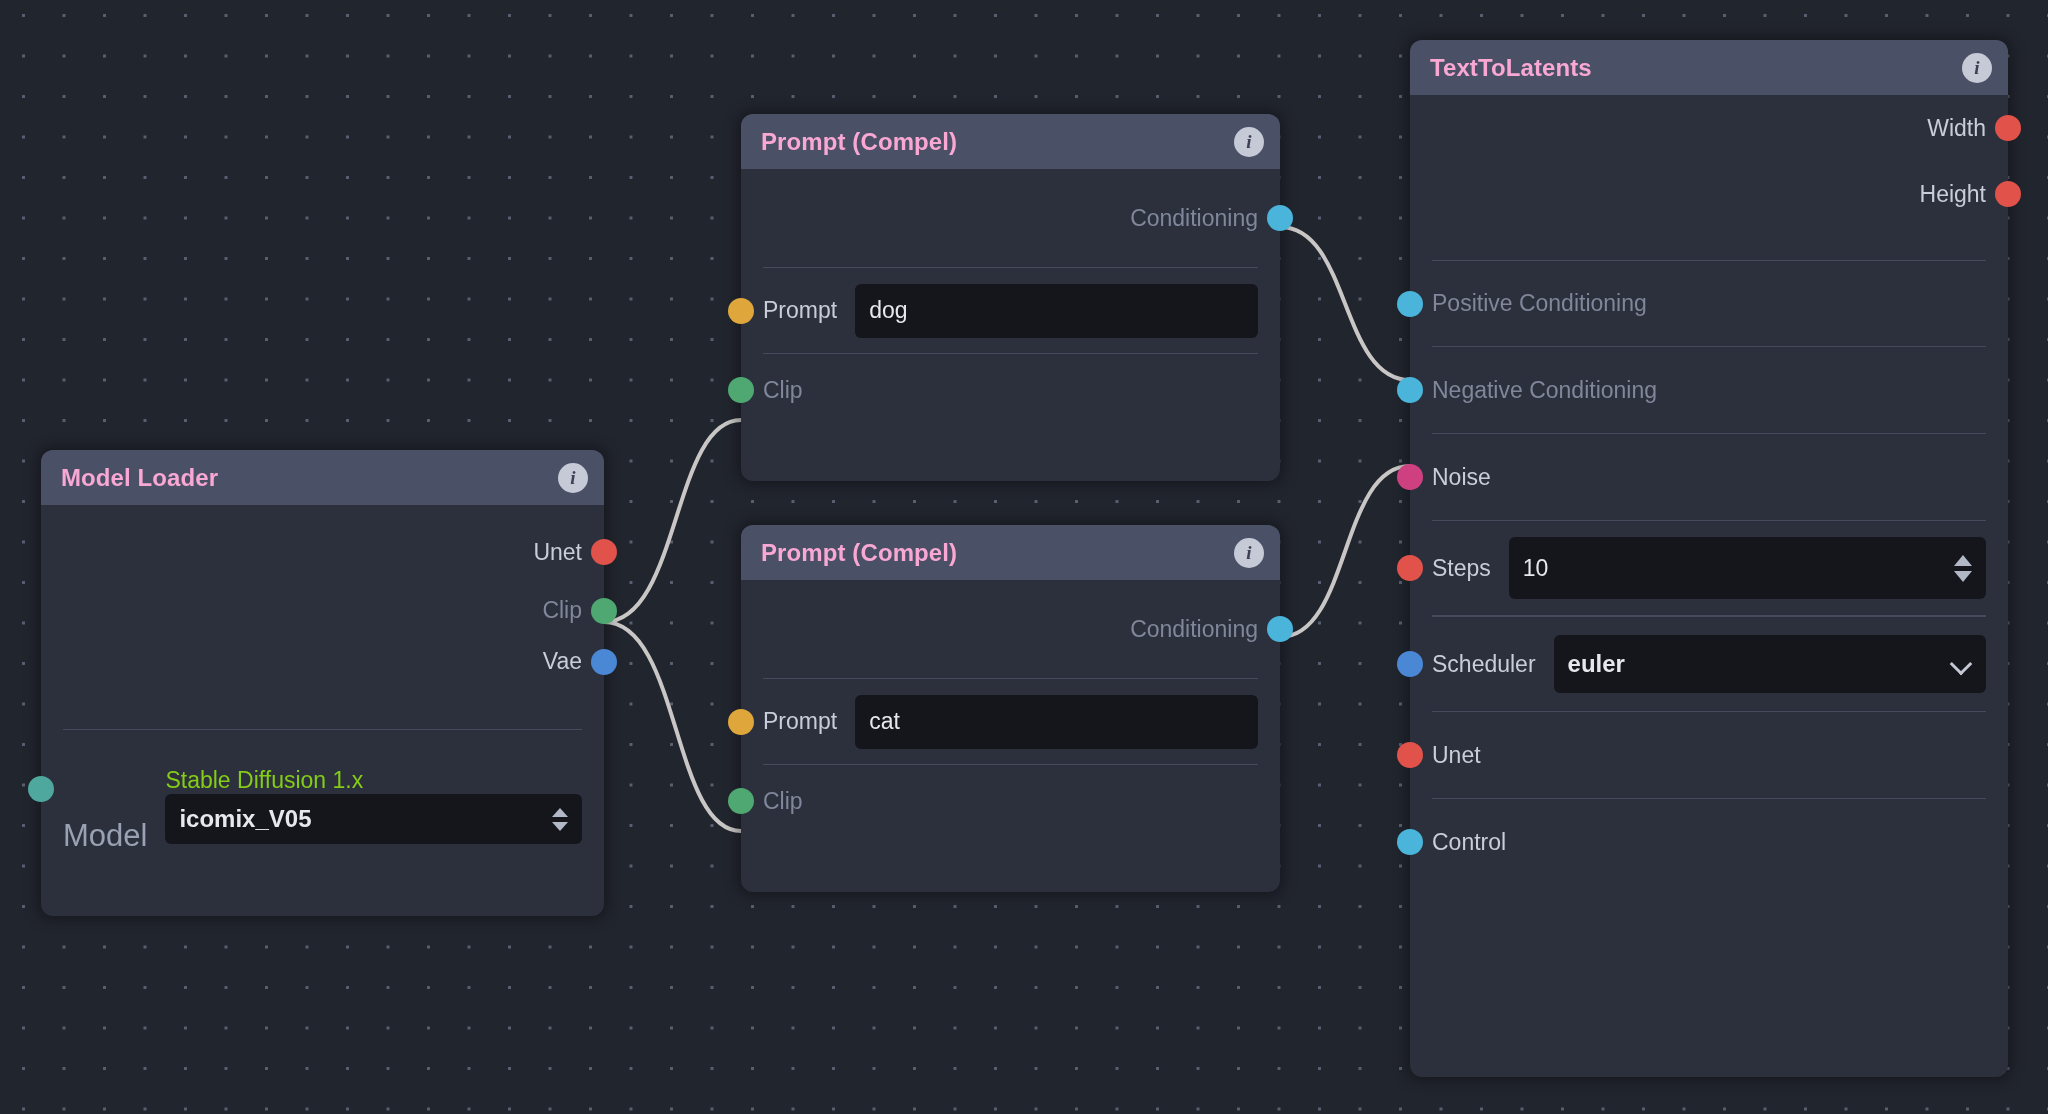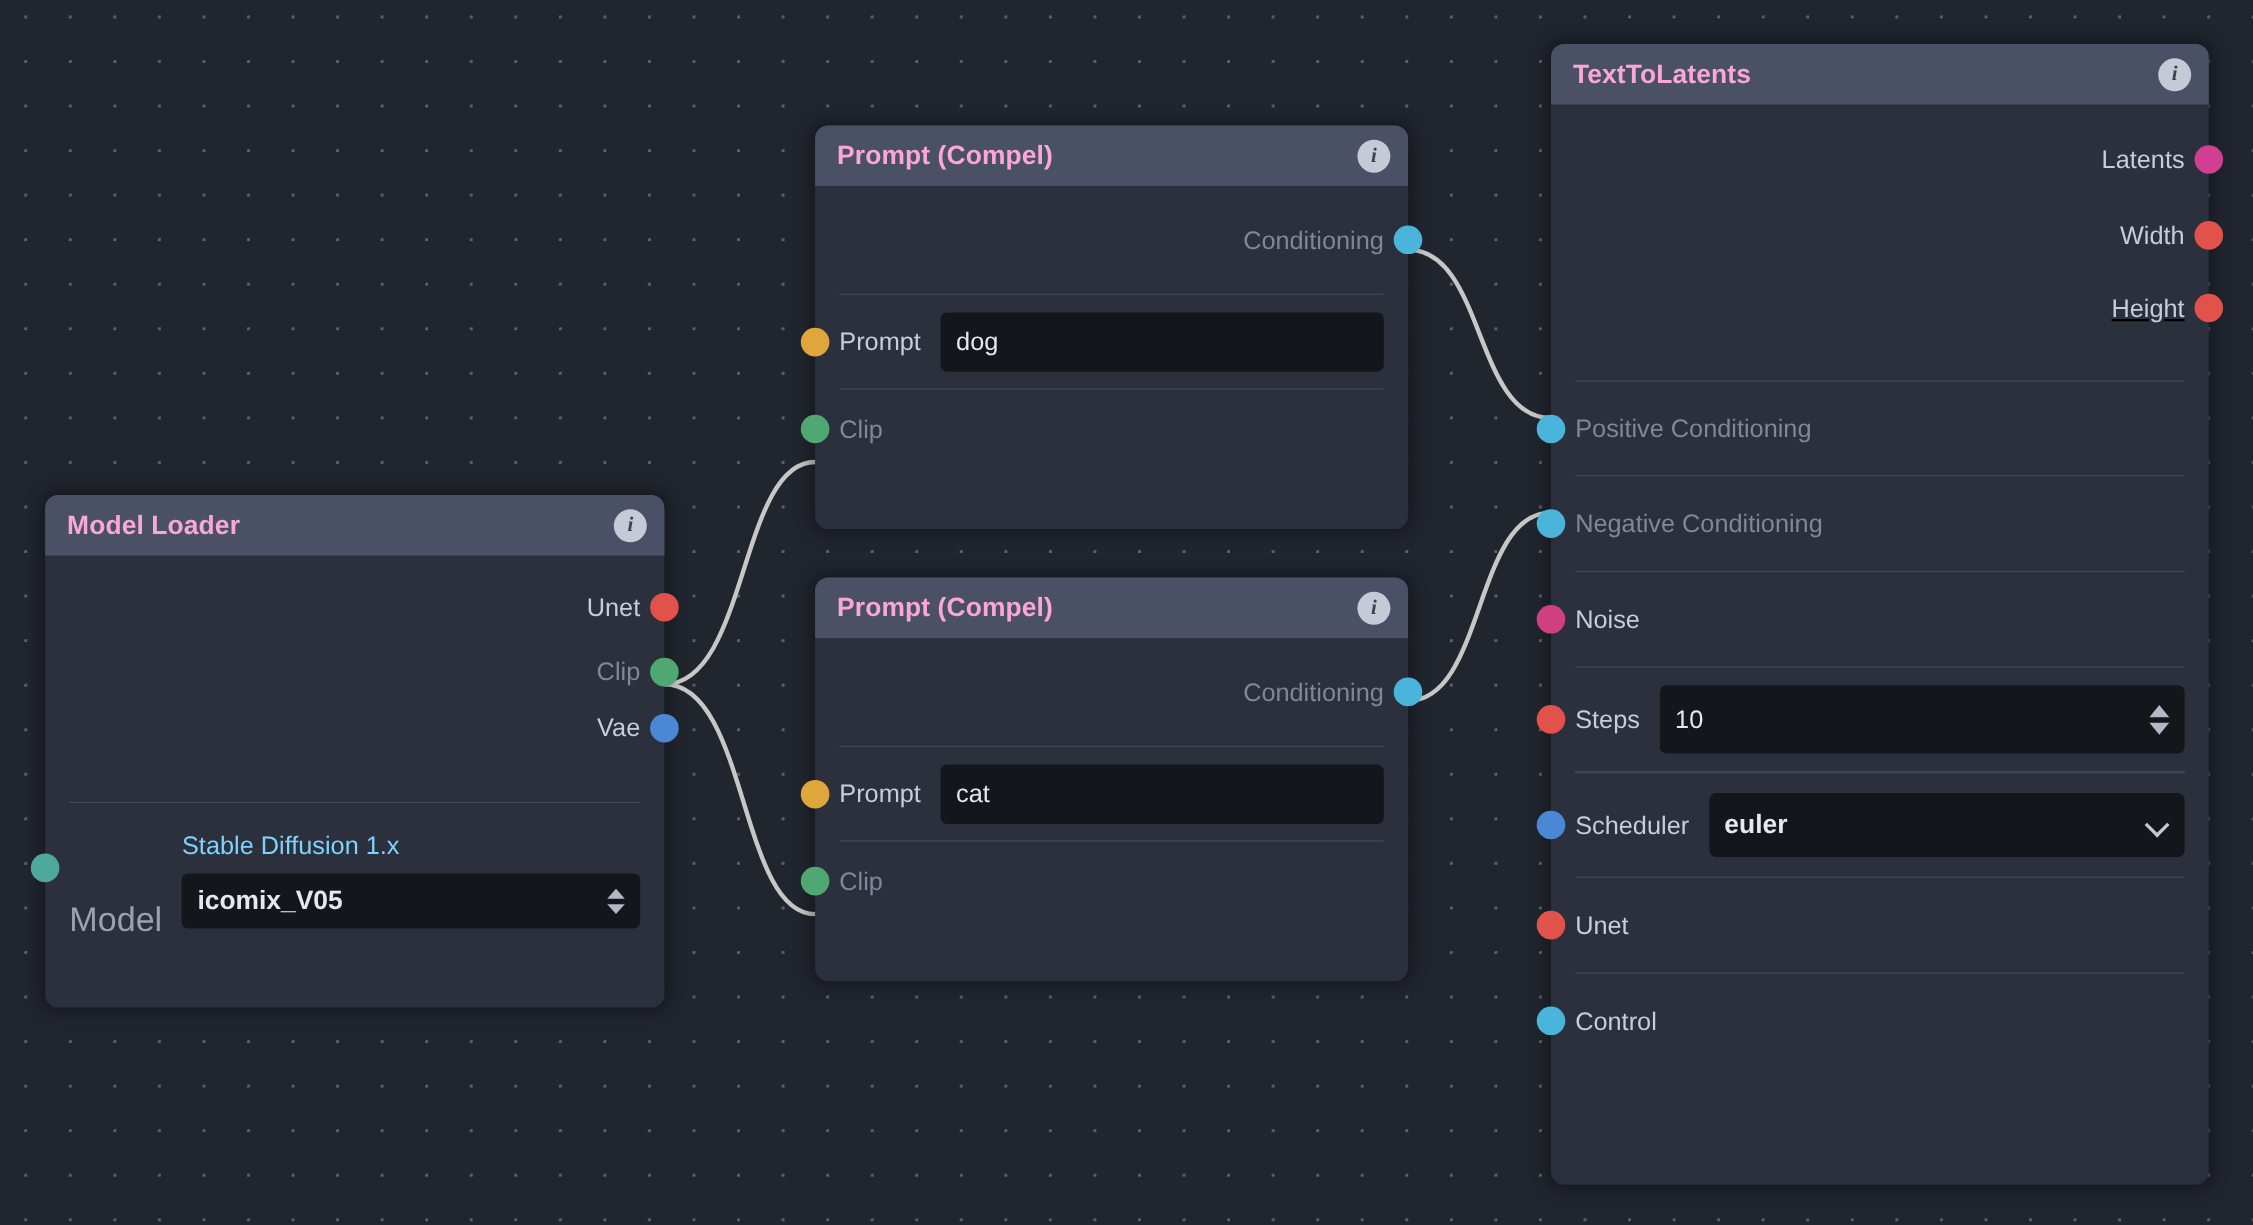--- a/index.html
+++ b/index.html
@@ -179,22 +179,22 @@
     color: #9aa1b3;
     padding-bottom: 16px;
     white-space: nowrap;
   }
   .ml-model-stack {
     flex: 1;
     margin-left: 18px;
   }
   .ml-base {
     font-size: 23px;
-    color: #7dd3fc;
-    margin-bottom: 12px;
+    color: #84cc16;
+    margin-bottom: 0;
   }
 </style>
 </head>
 <body>
 
 <div id="canvas"></div>
 
 <svg id="wires" width="2048" height="1114">
 
   <path d="M 604 622 C 680 622, 672 420, 741 420"></path>
@@ -312,31 +312,27 @@
   </div>
 </div>
 
 <div class="node" style="left:1410px; top:40px; width:598px; height:1037px;">
   <div class="node-header">
     <span class="node-title">TextToLatents</span>
     <span class="info-icon">i</span>
   </div>
   <div class="node-body">
 
-    <div class="row out" style="height:72px; margin-top:14px;">
-      <span class="row-label bright">Latents</span>
-      <span class="sock right" style="background:#cf4090;"></span>
-    </div>
 
     <div class="row out" style="height:66px;">
       <span class="row-label bright">Width</span>
       <span class="sock right" style="background:#e0524a;"></span>
     </div>
 
-    <div class="row out" style="height:66px;text-decoration:underline;">
+    <div class="row out" style="height:66px;">
       <span class="row-label bright">Height</span>
       <span class="sock right" style="background:#e0524a;"></span>
     </div>
 
     <div class="divider" style="margin-top:33px;"></div>
 
     <div class="row" style="height:85px;">
       <span class="sock left" style="background:#4ab4db;"></span>
       <span class="row-label dim">Positive Conditioning</span>
     </div>

